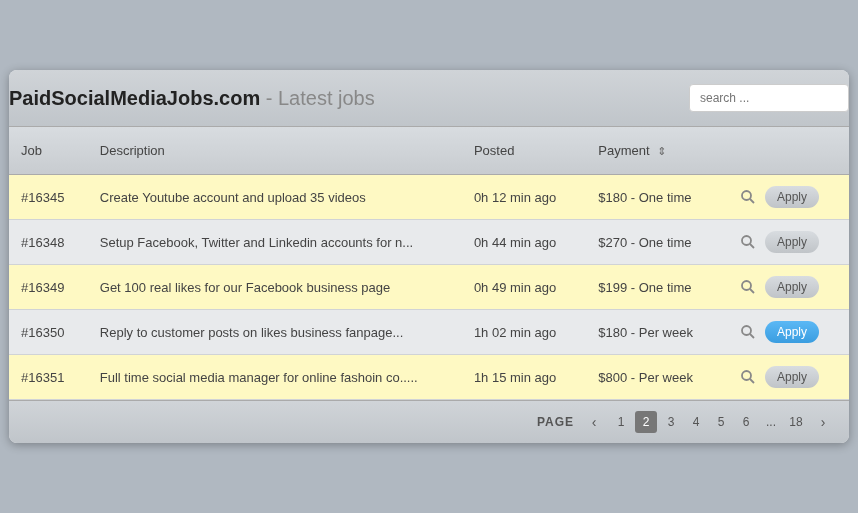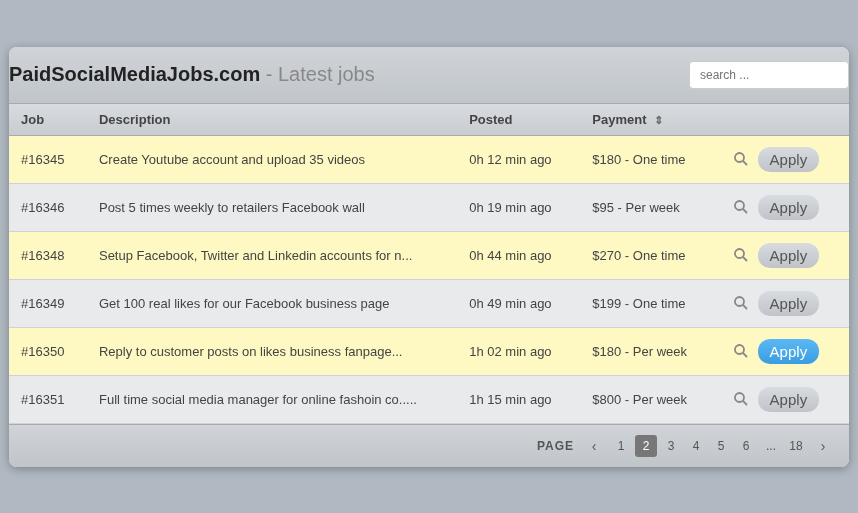--- a/index.html
+++ b/index.html
@@ -52,23 +52,23 @@
     }
     .table {
       width: 100%;
       border-collapse: collapse;
     }
     .table thead tr {
       background: linear-gradient(to bottom, #d8dce0, #c8ccd0);
       border-bottom: 1px solid #aaa;
     }
     .table thead th {
-      padding: 8px 12px;
+      padding: 16px 12px;
       text-align: left;
-      font-weight: bold;
+      font-weight: normal;
       color: #444;
       font-size: 13px;
     }
     .table thead th.sort-col {
       text-align: left;
     }
     .table thead th .sort-arrows {
       display: inline-block;
       margin-left: 4px;
       color: #666;
@@ -120,21 +120,21 @@
     .search-icon svg {
       width: 16px;
       height: 16px;
     }
     .apply-btn {
       padding: 4px 12px;
       border-radius: 12px;
       border: none;
       background: linear-gradient(to bottom, #d8dce0, #c0c4c8);
       color: #555;
-      font-size: 15px;
+      font-size: 12px;
       cursor: pointer;
       font-weight: normal;
     }
     .apply-btn.highlighted {
       background: linear-gradient(to bottom, #5bb8f5, #3a9de0);
       color: white;
     }
     .footer {
       background: linear-gradient(to bottom, #d0d4d8, #c0c5ca);
       padding: 10px 16px;
@@ -220,37 +220,20 @@
             <svg viewBox="0 0 16 16" fill="none" stroke="#888" stroke-width="1.8">
               <circle cx="6.5" cy="6.5" r="4.5"></circle>
               <line x1="10" y1="10" x2="14" y2="14"></line>
             </svg>
           </span>
           <button class="apply-btn">Apply</button>
         </div>
       </td>
     </tr>
         <tr>
-      <td class="td-job">#16346</td>
-      <td class="td-desc">Post 5 times weekly to retailers Facebook wall</td>
-      <td class="td-posted">0h 19 min ago</td>
-      <td class="td-payment">$95  - Per week</td>
-      <td>
-        <div class="td-actions">
-          <span class="search-icon">
-            <svg viewBox="0 0 16 16" fill="none" stroke="#888" stroke-width="1.8">
-              <circle cx="6.5" cy="6.5" r="4.5"></circle>
-              <line x1="10" y1="10" x2="14" y2="14"></line>
-            </svg>
-          </span>
-          <button class="apply-btn">Apply</button>
-        </div>
-      </td>
-    </tr>
-        <tr>
       <td class="td-job">#16348</td>
       <td class="td-desc">Setup Facebook, Twitter and Linkedin accounts for n...</td>
       <td class="td-posted">0h 44 min ago</td>
       <td class="td-payment">$270 - One time</td>
       <td>
         <div class="td-actions">
           <span class="search-icon">
             <svg viewBox="0 0 16 16" fill="none" stroke="#888" stroke-width="1.8">
               <circle cx="6.5" cy="6.5" r="4.5"></circle>
               <line x1="10" y1="10" x2="14" y2="14"></line>

